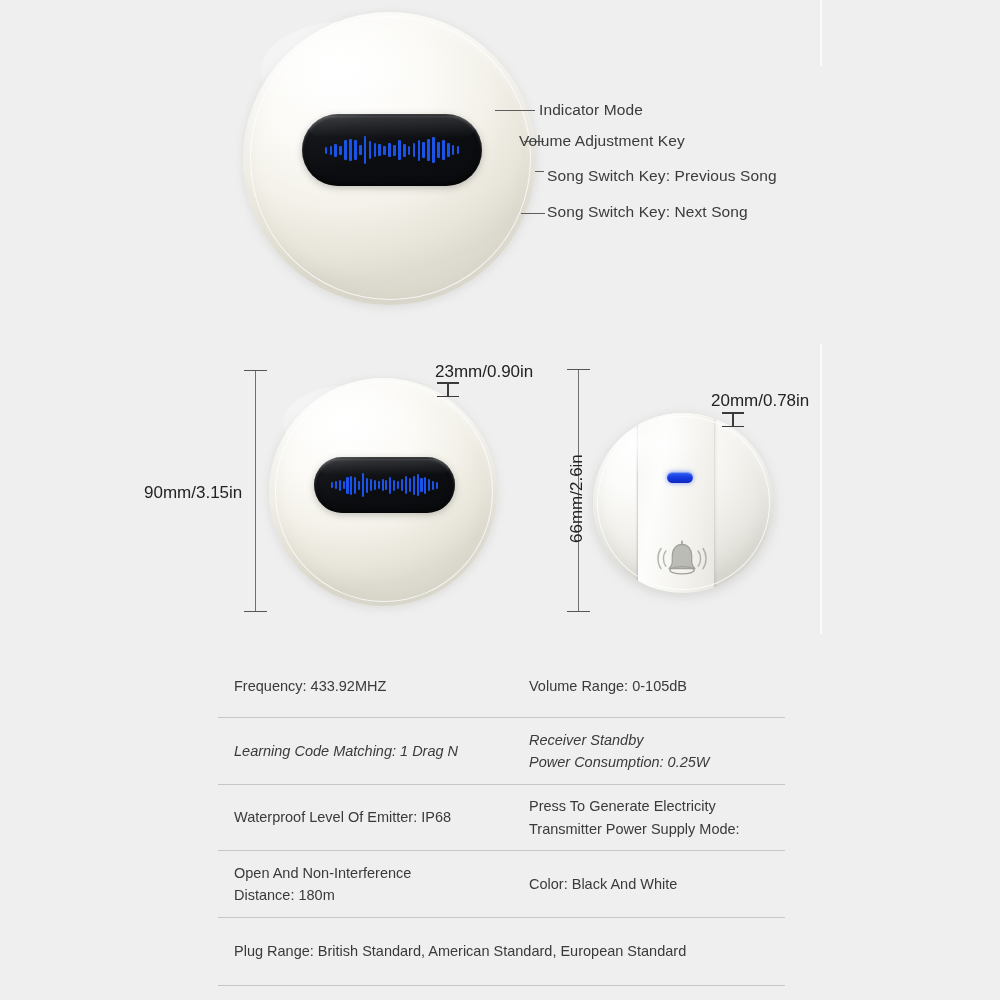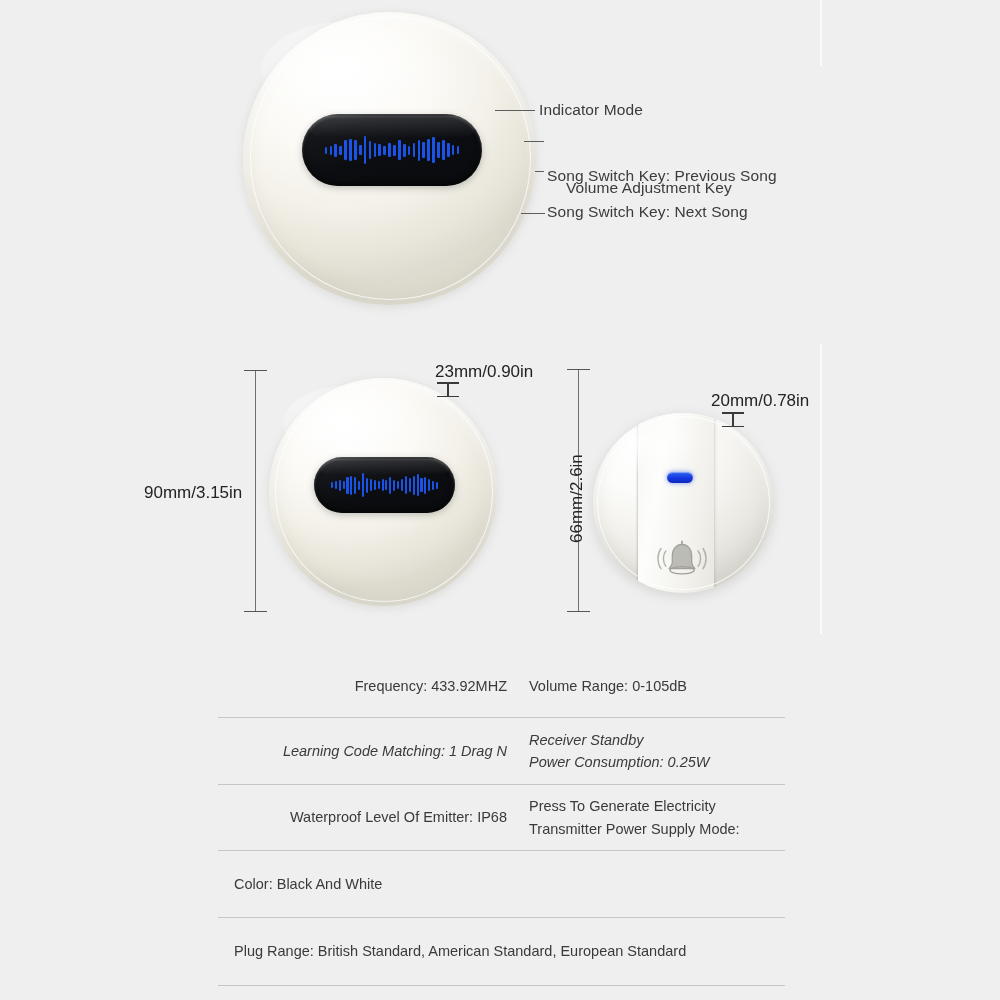--- a/index.html
+++ b/index.html
@@ -207,21 +207,21 @@
     box-sizing: border-box;
   }
   .spec-row.first { border-top: none; }
   .spec-cell {
     color: #3a3a3a;
     font-size: 14.5px;
     line-height: 1.55;
     padding: 0 6px 0 16px;
     box-sizing: border-box;
   }
-  .spec-cell.left  { width: 295px; text-align: right; }
+  .spec-cell.left  { width: 295px; }
   .spec-cell.right { width: 272px; }
   .spec-cell.full  { width: 567px; }
   .spec-cell div { white-space: nowrap; }
 </style>
 </head>
 <body>
 
 <div class="stage">
 
   <div class="vguide g1"></div>
@@ -261,21 +261,21 @@
         </div>
     </div>
   </div>
 
   <div class="leader" style="left:495px; top:110px; width:40px;"></div>
   <div class="leader" style="left:524px; top:141px; width:20px;"></div>
   <div class="leader" style="left:535px; top:171px; width:9px;"></div>
   <div class="leader" style="left:521px; top:213px; width:24px;"></div>
 
   <div class="callout-label" style="left:539px; top:101px;">Indicator Mode</div>
-  <div class="callout-label" style="left:566px; top:132px;margin-top:47px;">Volume Adjustment Key</div>
+  <div class="callout-label" style="left:519px; top:132px;">Volume Adjustment Key</div>
   <div class="callout-label" style="left:547px; top:167px;">Song Switch Key: Previous Song</div>
   <div class="callout-label" style="left:547px; top:203px;">Song Switch Key: Next Song</div>
 
   <div class="receiver" style="left:269px; top:378px; width:228px; height:228px;">
     <div class="display" style="left:45px; top:79px; width:141px; height:56px;">
       <div class="wave" id="wave-mid" style="gap: 1.8px;">
           <span style="width: 2.1px; height: 6px;"></span>
           <span style="width: 2.1px; height: 8px;"></span>
           <span style="width: 2.1px; height: 11px;"></span>
           <span style="width: 2.1px; height: 8px;"></span>
@@ -372,20 +372,24 @@
       <div class="spec-cell left">
         <div>Waterproof Level Of Emitter: IP68</div>
       </div>
       <div class="spec-cell right">
         <div>Press To Generate Electricity</div>
         <div>Transmitter Power Supply Mode:</div>
       </div>
     </div>
 
     <div class="spec-row" style="height:67px;">
+      <div class="spec-cell left">
+        <div>Open And Non-Interference</div>
+        <div>Distance: 180m</div>
+      </div>
       <div class="spec-cell right">
         <div>Color: Black And White</div>
       </div>
     </div>
 
     <div class="spec-row" style="height:68px;">
       <div class="spec-cell full">
         <div>Plug Range: British Standard, American Standard, European Standard</div>
       </div>
     </div>

